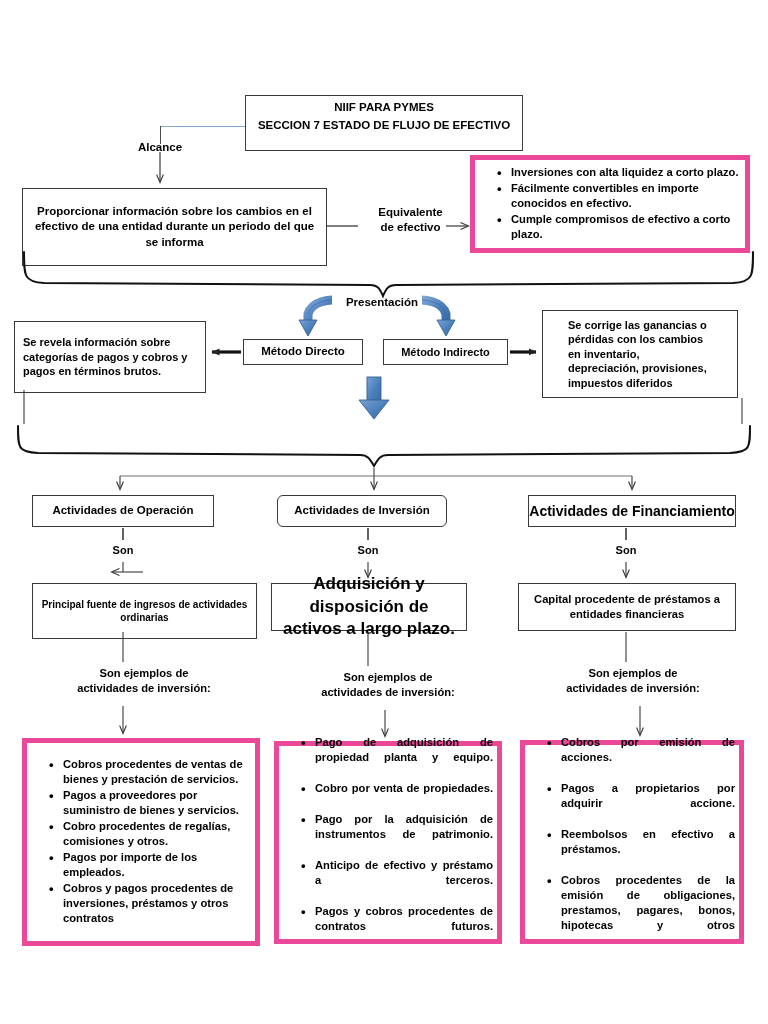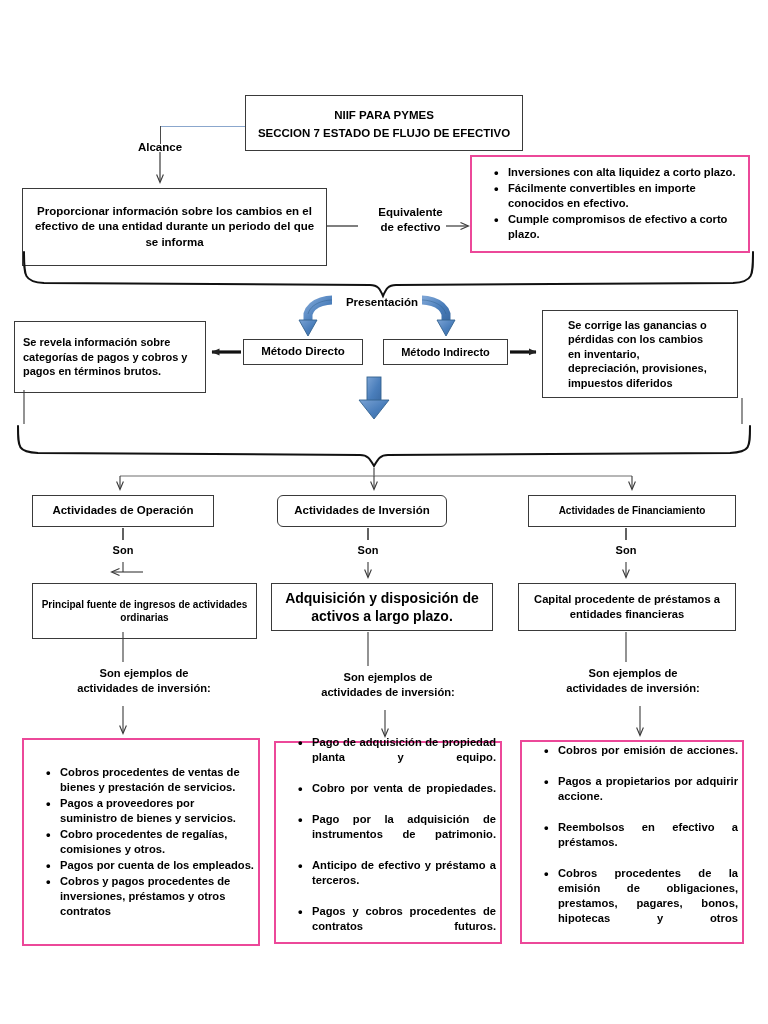--- a/index.html
+++ b/index.html
@@ -55,32 +55,32 @@
   ul.blist li:before{
     content:"\2022";
     position:absolute;left:0;top:-1px;
     font-size:13px;
   }
   .justify ul.blist li{text-align:justify;}
   .justify ul.blist li:after{content:"";display:inline-block;width:100%;}
   .boxlist{
     position:absolute;
     box-sizing:border-box;
-    border:2px solid #ec4899;
+    border:5px solid #ec4899;
     background:#fff;
     display:flex;
     align-items:center;
   }
 </style>
 </head>
 <body>
 
 <div id="canvas">
 
-  <div class="box b-bold" style="left:245px;top:95px;width:278px;height:56px;font-size:11.5px;align-items:flex-start;padding-top:12px;">
+  <div class="box b-bold" style="left:245px;top:95px;width:278px;height:56px;font-size:11.5px;align-items:flex-start;padding-top:4px;">
     <div style="width:100%;">
       <div>NIIF PARA PYMES</div>
       <div style="margin-top:3px;">SECCION 7 ESTADO DE FLUJO DE EFECTIVO</div>
     </div>
   </div>
 
   <div class="hline-blue" style="left:160px;top:126px;width:85px;"></div>
   <div class="vline" style="left:160px;top:126px;height:18px;"></div>
 
   <div class="lbl bold" style="left:120px;top:140px;width:80px;font-size:11.5px;">Alcance</div>
@@ -124,45 +124,45 @@
   <div class="box b-bold" style="left:32px;top:583px;width:225px;height:56px;font-size:10px;padding:2px 6px;">
     <span>Principal fuente de ingresos de actividades ordinarias</span>
   </div>
   <div class="lbl bold" style="left:44px;top:666px;width:200px;font-size:11.2px;">Son ejemplos de
 actividades de inversión:</div>
   <div class="boxlist" style="left:22px;top:738px;width:238px;height:208px;padding:4px 2px;">
     <ul class="blist" id="list0">
         <li>Cobros procedentes de ventas de bienes y prestación de servicios.</li>
         <li>Pagos a proveedores por suministro de bienes y servicios.</li>
         <li>Cobro procedentes de regalías, comisiones  y otros.</li>
-        <li>Pagos por cuenta de los empleados.</li>
+        <li>Pagos por importe de los empleados.</li>
         <li>Cobros y pagos procedentes de inversiones, préstamos y otros contratos</li>
       </ul>
   </div>
 
   <div class="box b-bold" style="left:277px;top:495px;width:170px;height:32px;font-size:11.5px;border-radius:6px;">
     <span>Actividades de  Inversión</span>
   </div>
   <div class="lbl bold" style="left:338px;top:543px;width:60px;font-size:11px;">Son</div>
-  <div class="box b-bold" style="left:271px;top:583px;width:222px;height:48px;font-size:14px;padding:2px 6px;">
+  <div class="box b-bold" style="left:271px;top:583px;width:196px;height:48px;font-size:17px;padding:2px 6px;">
     <span>Adquisición y disposición de activos a largo plazo.</span>
   </div>
   <div class="lbl bold" style="left:288px;top:670px;width:200px;font-size:11.2px;">Son ejemplos de
 actividades de inversión:</div>
   <div class="boxlist justify" style="left:274px;top:741px;width:228px;height:203px;padding:4px 2px;">
     <ul class="blist" id="list1">
         <li>Pago de adquisición de propiedad planta y equipo.</li>
         <li>Cobro por venta de propiedades.</li>
         <li>Pago por la adquisición de instrumentos de patrimonio.</li>
         <li>Anticipo de efectivo y préstamo a terceros.</li>
         <li>Pagos y cobros procedentes de contratos futuros.</li>
       </ul>
   </div>
 
-  <div class="box b-bold" style="left:528px;top:495px;width:208px;height:32px;font-size:10px;">
+  <div class="box b-bold" style="left:528px;top:495px;width:208px;height:32px;font-size:14px;">
     <span>Actividades de  Financiamiento</span>
   </div>
   <div class="lbl bold" style="left:596px;top:543px;width:60px;font-size:11px;">Son</div>
   <div class="box b-bold" style="left:518px;top:583px;width:218px;height:48px;font-size:11.2px;padding:2px 6px;">
     <span>Capital procedente de préstamos a entidades financieras</span>
   </div>
   <div class="lbl bold" style="left:533px;top:666px;width:200px;font-size:11.2px;">Son ejemplos de
 actividades de inversión:</div>
   <div class="boxlist justify" style="left:520px;top:740px;width:224px;height:204px;padding:4px 2px;">
     <ul class="blist" id="list2">

